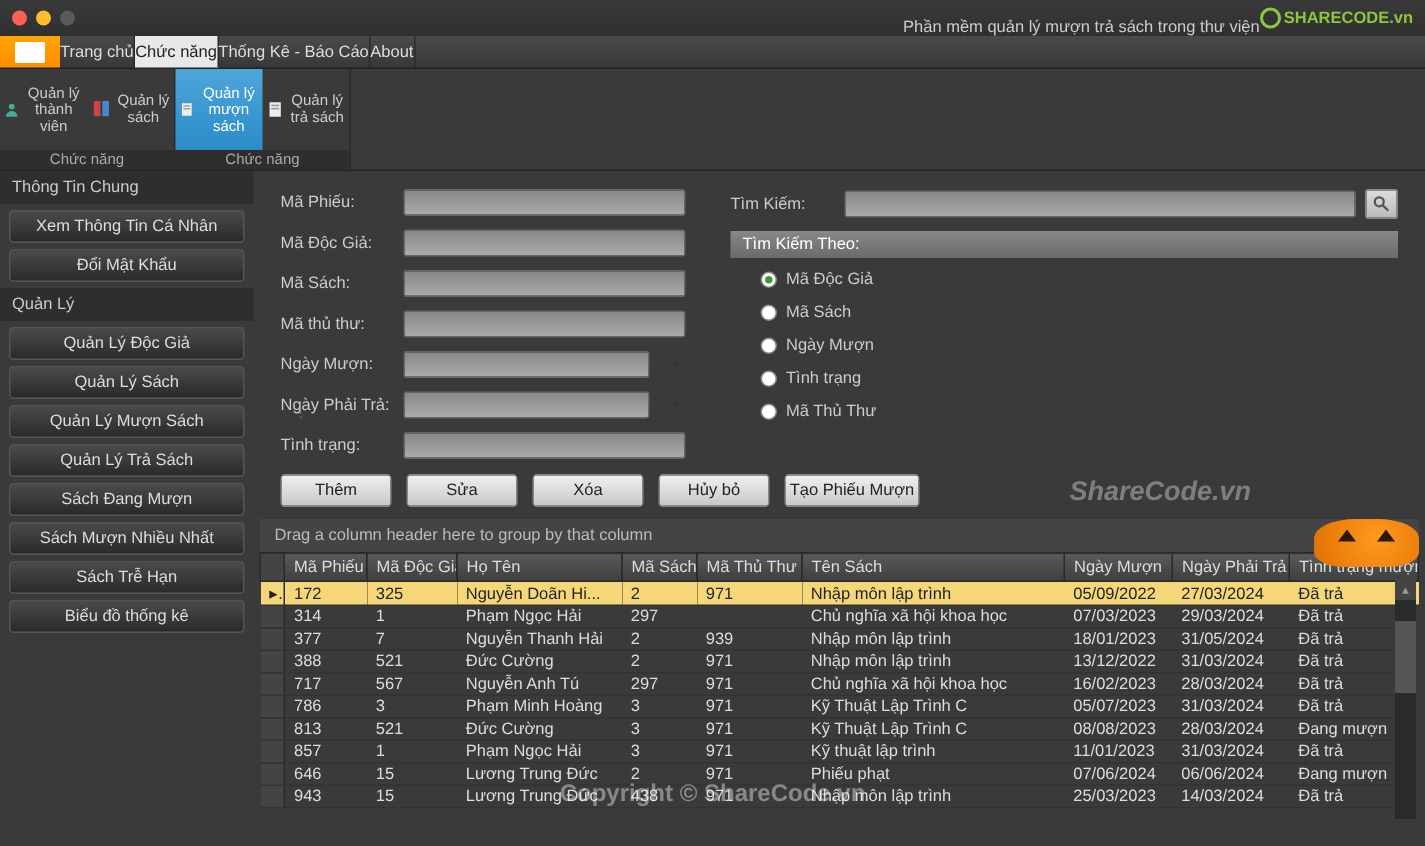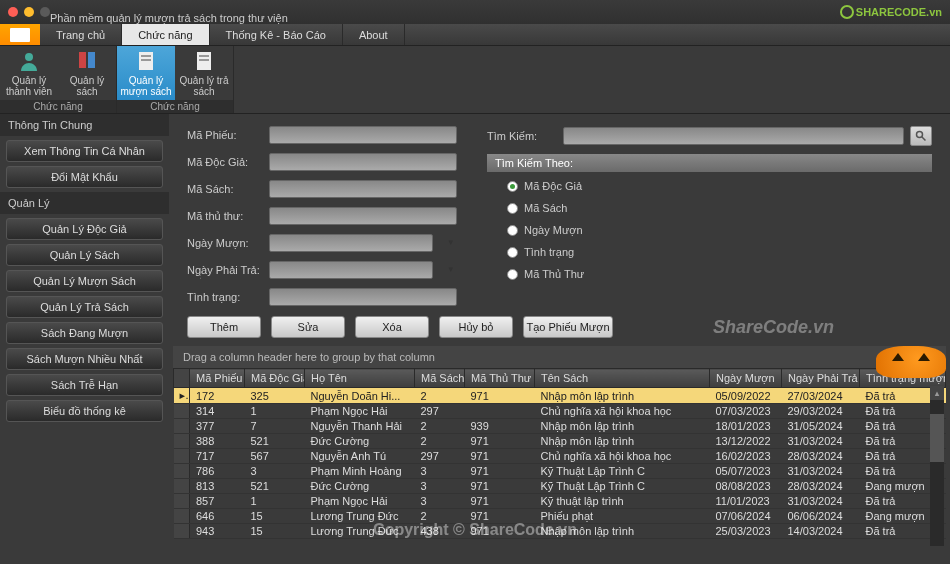--- a/index.html
+++ b/index.html
@@ -5,36 +5,36 @@
 * { margin: 0; padding: 0; box-sizing: border-box; font-family: Tahoma, Arial, sans-serif; font-size: 11px; }
 body { width: 950px; height: 564px; background: #3a3a3a; overflow: hidden; position: relative; }
 
 
 .titlebar { height: 24px; background: linear-gradient(#3a3a3a, #303030); display: flex; align-items: center; padding: 0 8px; }
 .win-dots { display: flex; gap: 6px; }
 .dot { width: 10px; height: 10px; border-radius: 50%; }
 .dot.red { background: #ff5f56; }
 .dot.yellow { background: #ffbd2e; }
 .dot.gray { background: #5a5a5a; }
-.title-text { flex: 1; text-align: left; color: #ccc; margin-top: 12px; }
+.title-text { flex: 1; text-align: right; color: #ccc; margin-top: 12px; }
 .logo { color: #8dc63f; font-weight: bold; display: flex; align-items: center; gap: 2px; }
 .logo .icon { width: 14px; height: 14px; border: 2px solid #8dc63f; border-radius: 50%; display: inline-block; }
 
 
 .menubar { height: 22px; background: linear-gradient(#4a4a4a, #383838); display: flex; align-items: stretch; border-bottom: 1px solid #222; }
 .menu-icon { width: 40px; background: linear-gradient(#ffa500, #ff8c00); display: flex; align-items: center; justify-content: center; }
 .menu-icon span { width: 20px; height: 14px; background: #fff; border-radius: 1px; display: inline-block; }
-.tab-item { padding: 4px 16px; color: #ddd; cursor: pointer; border-right: 1px solid #2a2a2a; display: flex; align-items: center; }
+.tab-item { padding: 4px 0; color: #ddd; cursor: pointer; border-right: 1px solid #2a2a2a; display: flex; align-items: center; }
 .tab-item.active { background: #e8e8e8; color: #222; }
 
 
 .ribbon { height: 68px; background: #3a3a3a; display: flex; border-bottom: 1px solid #222; }
 .ribbon-group { display: flex; flex-direction: column; border-right: 1px solid #2a2a2a; }
 .ribbon-buttons { display: flex; flex: 1; }
-.ribbon-btn { width: 58px; display: flex; flex-direction: column; align-items: center; justify-content: center; gap: 2px; color: #ccc; cursor: pointer; padding: 2px; }
+.ribbon-btn { width: 58px; display: flex; flex-direction: row; align-items: center; justify-content: center; gap: 2px; color: #ccc; cursor: pointer; padding: 2px; }
 .ribbon-btn.active { background: linear-gradient(#4da6d9, #2a8cc9); color: #fff; }
 .ribbon-btn svg { width: 24px; height: 24px; }
 .ribbon-btn span { text-align: center; font-size: 10px; line-height: 1.1; }
 .ribbon-label { background: #2e2e2e; color: #aaa; text-align: center; font-size: 10px; padding: 1px 0; }
 
 
 .main { display: flex; height: calc(100% - 114px); }
 
 
 .sidebar { width: 198px; background: #3a3a3a; overflow-y: auto; }

